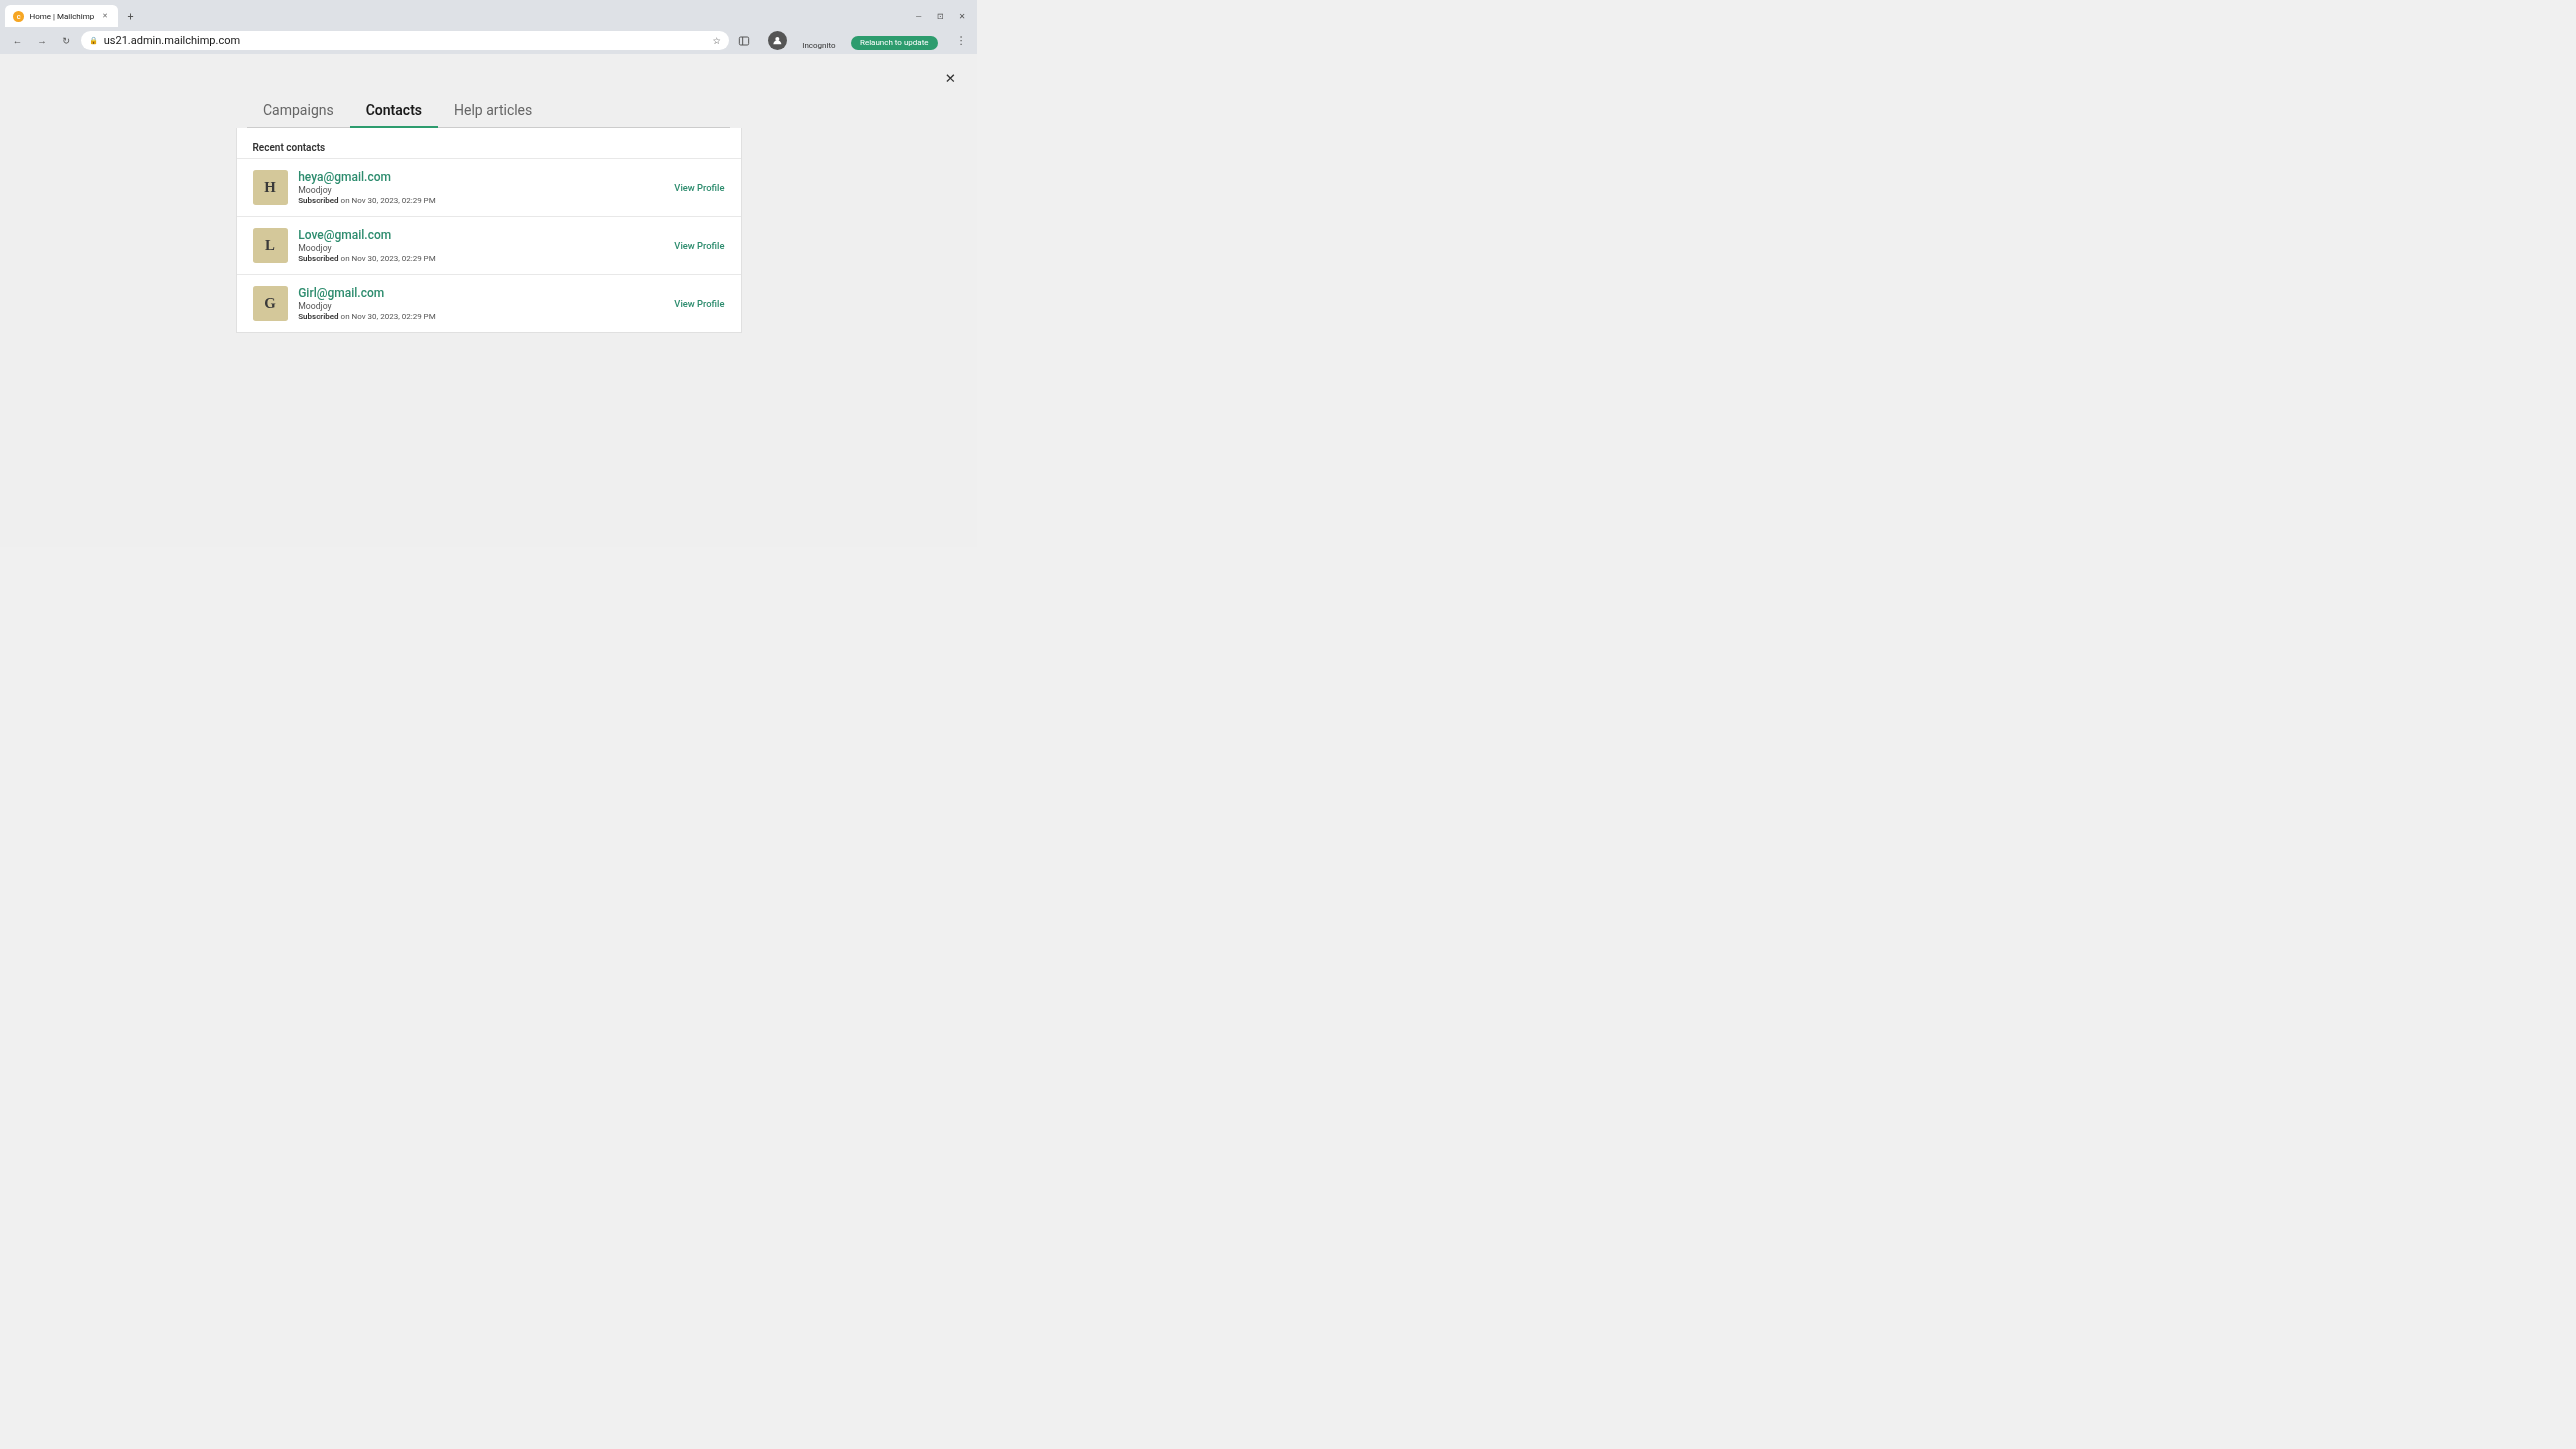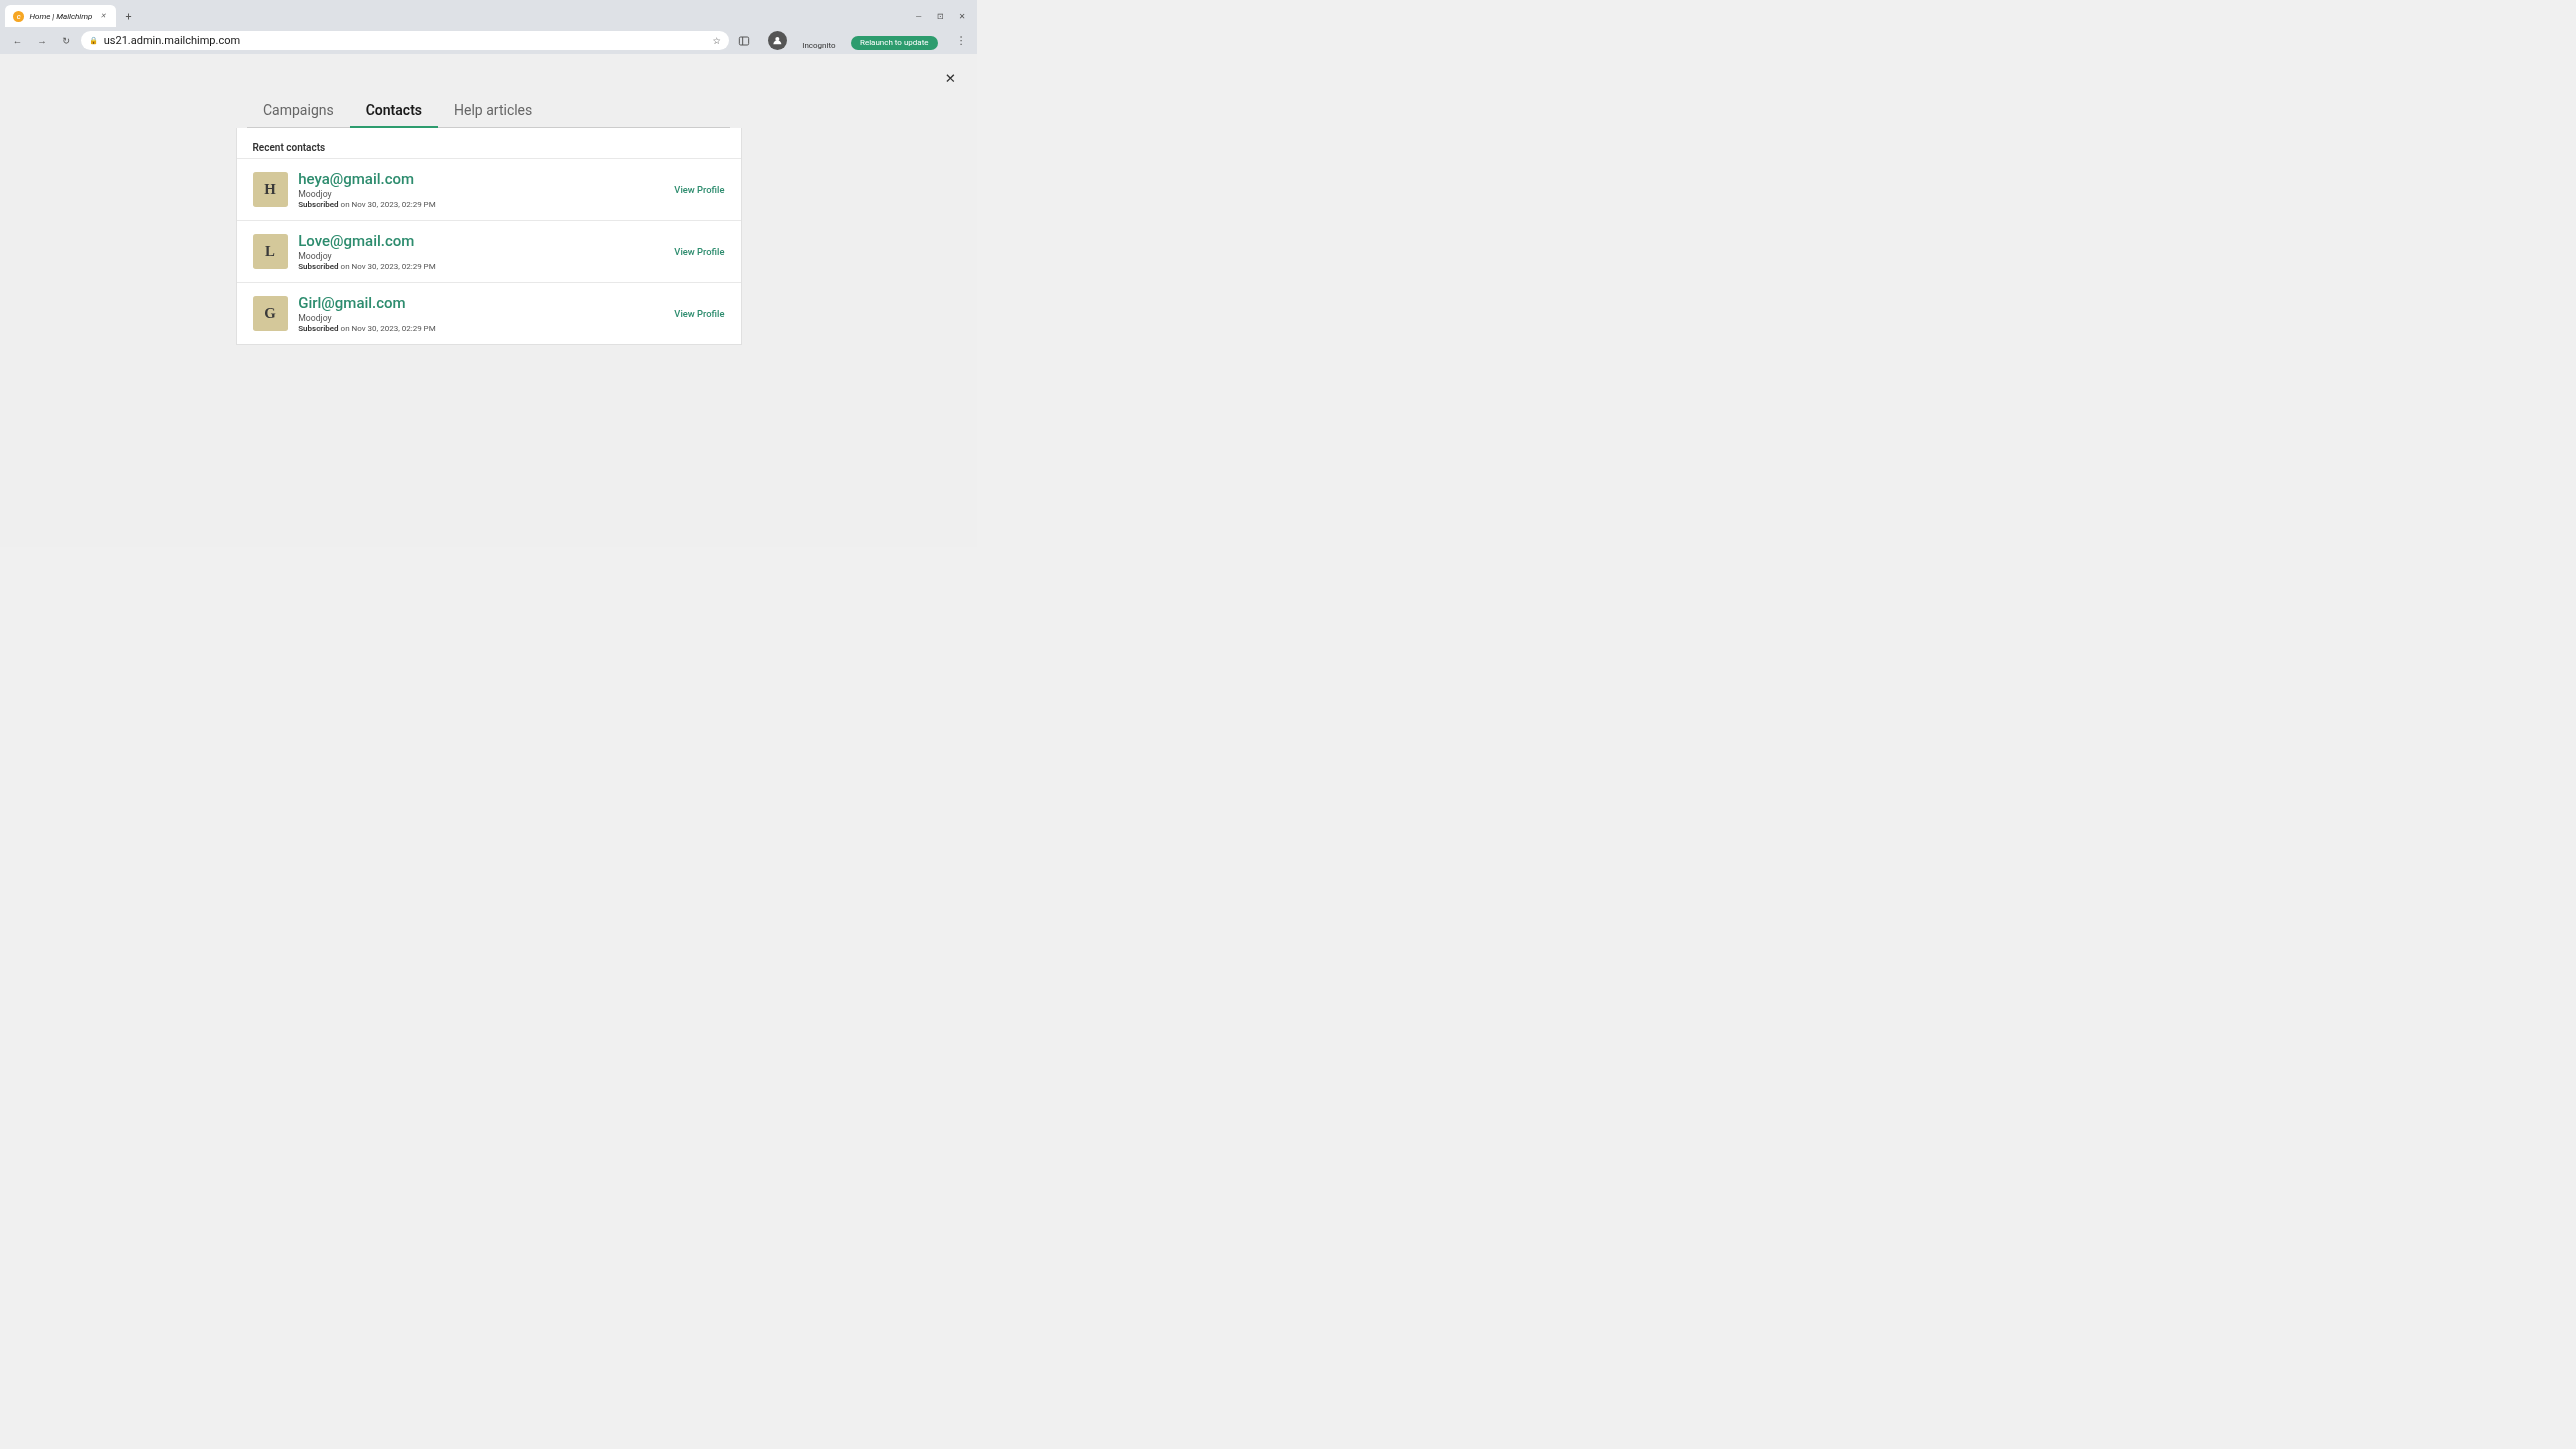--- a/index.html
+++ b/index.html
@@ -29,21 +29,20 @@
     .tab {
       display: flex;
       align-items: center;
       gap: 5.4px;
       background: #ffffff;
       border-radius: 5.4px 5.4px 0 0;
       padding: 0 8px;
       height: 21.5px;
       min-width: 107px;
       max-width: 148px;
-      font-style: italic;
     }
 
     .tab-favicon {
       width: 10.7px;
       height: 10.7px;
       background: #f6a623;
       border-radius: 50%;
       display: flex;
       align-items: center;
       justify-content: center;
@@ -334,21 +333,21 @@
       color: #3a3a3a;
       flex-shrink: 0;
       font-family: Georgia, serif;
     }
 
     .contact-info {
       flex: 1;
     }
 
     .contact-email {
-      font-size: 15px;
+      font-size: 12px;
       color: #2d8c6e;
       font-weight: 500;
       margin-bottom: 1.3px;
       text-decoration: none;
     }
 
     .contact-org {
       font-size: 8.7px;
       color: #555;
       margin-bottom: 1.3px;

